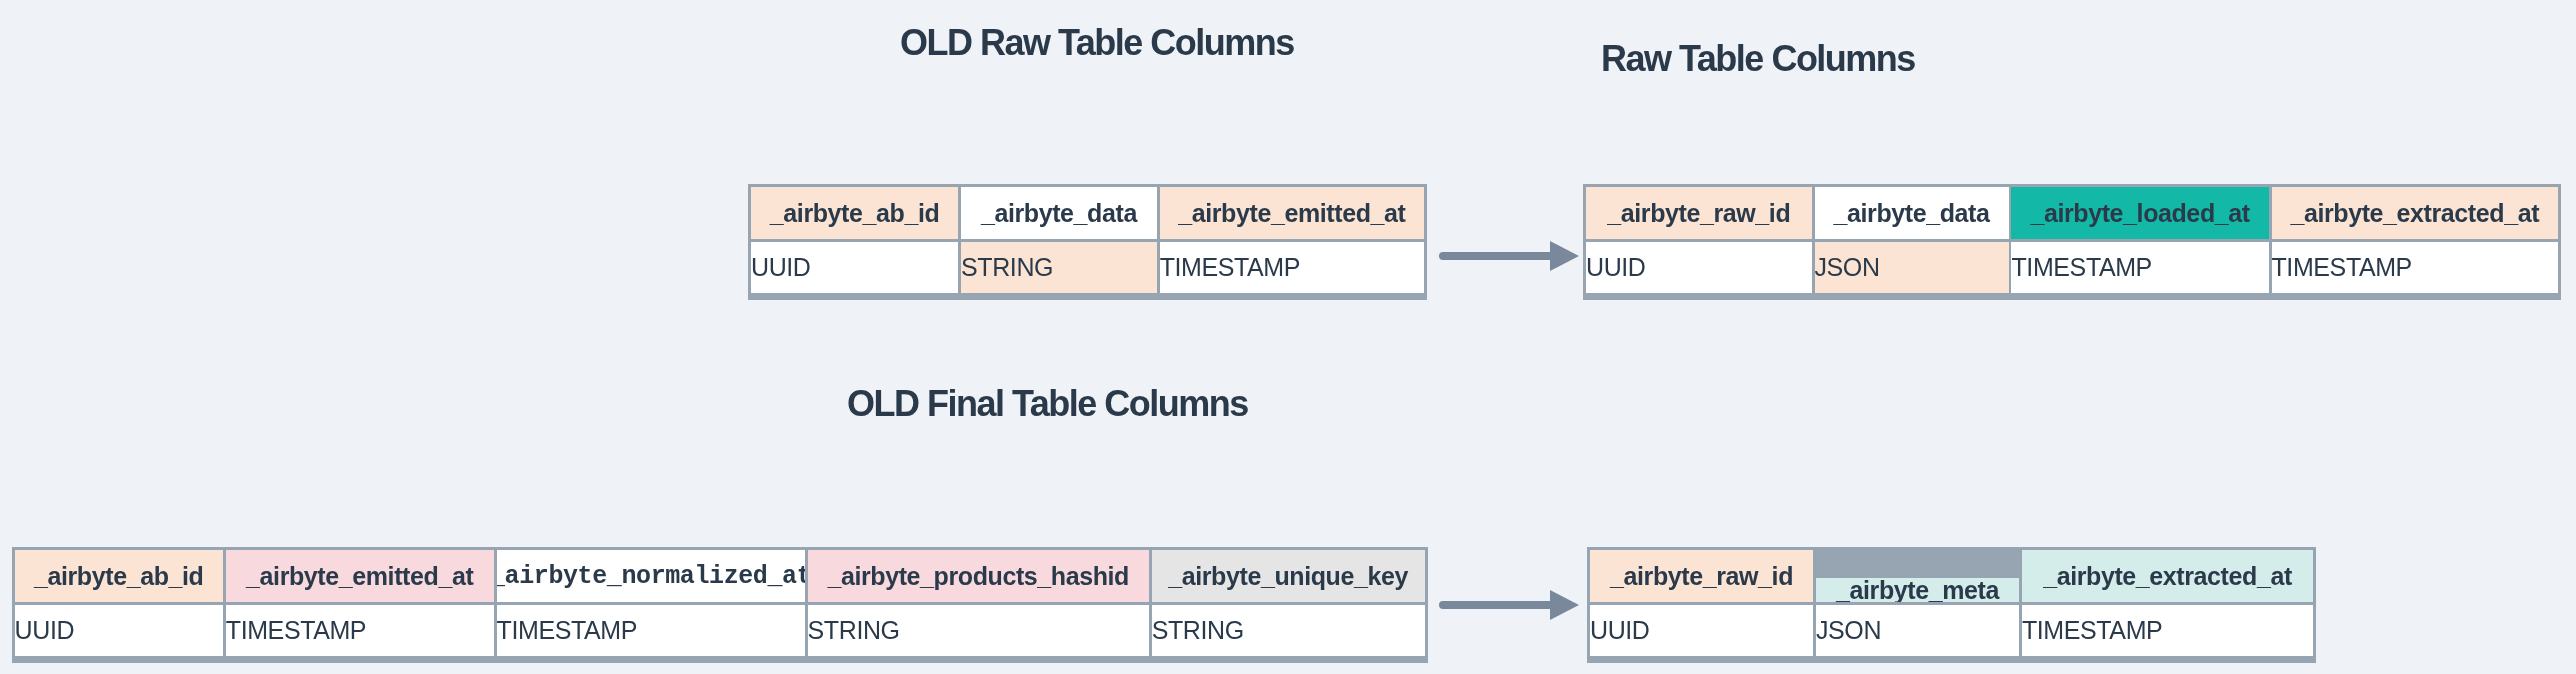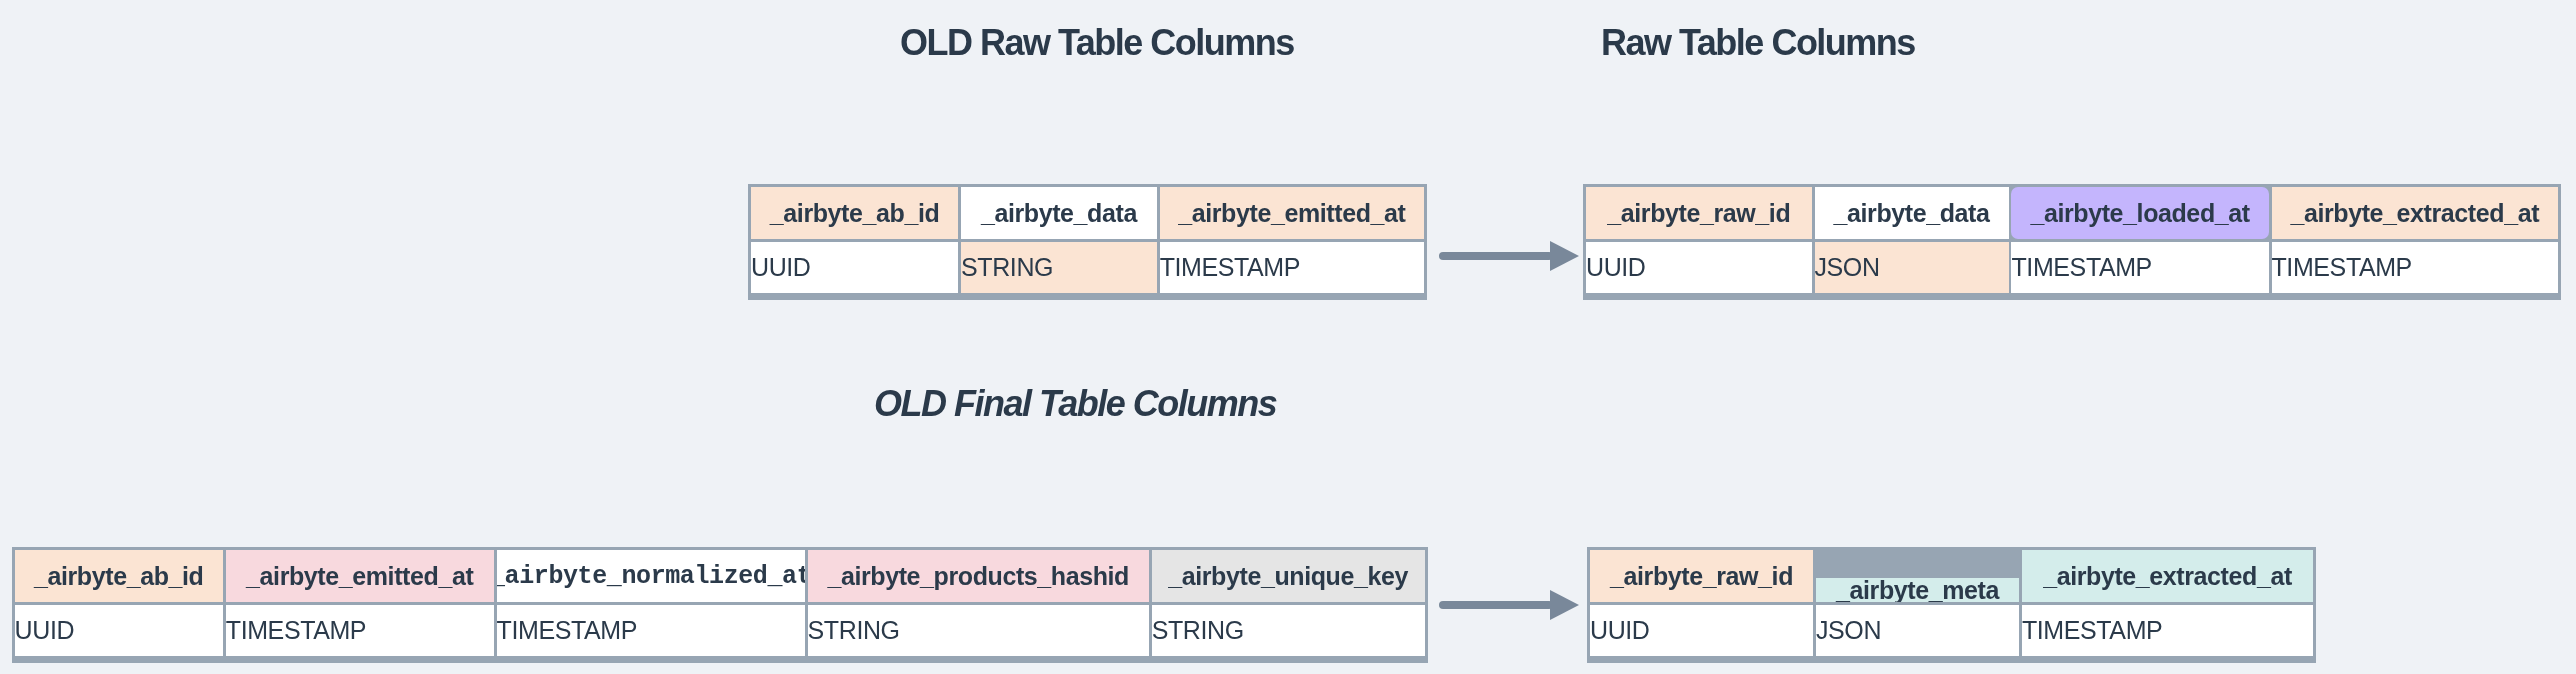--- a/index.html
+++ b/index.html
@@ -42,41 +42,41 @@
     border-top:15.3px solid transparent; border-bottom:15.3px solid transparent;
     border-left:29px solid var(--arrow);
   }
 </style>
 </head>
 <body>
 
 <div class="canvas">
 
   <div class="title" style="left:900px; top:23px;">OLD Raw Table Columns</div>
-  <div class="title" style="left:1601px; top:23px;text-align:right;">Raw Table Columns</div>
-  <div class="title" style="left:874px; top:384px;font-style:italic;">OLD Final Table Columns</div>
+  <div class="title" style="left:1601px; top:39px;text-align:right;">Raw Table Columns</div>
+  <div class="title" style="left:847px; top:384px;">OLD Final Table Columns</div>
 
   <div class="tbl" style="left:748px; top:184px; width:679px; grid-template-columns:290fr 274fr 370fr;">
     <div class="cell head" style="background: rgb(251, 228, 211);">_airbyte_ab_id</div>
     <div class="cell head" style="background: rgb(255, 255, 255);">_airbyte_data</div>
     <div class="cell head" style="background: rgb(251, 228, 211);">_airbyte_emitted_at</div>
     <div class="cell val" style="background: rgb(255, 255, 255);">UUID</div>
     <div class="cell val" style="background: rgb(251, 228, 211);">STRING</div>
     <div class="cell val" style="background: rgb(255, 255, 255);">TIMESTAMP</div>
   </div>
 
   <div class="arrow" style="left:1439px; top:240px;">
     <div class="shaft"></div>
     <div class="head"></div>
   </div>
 
   <div class="tbl" style="left:1583px; top:184px; width:978px; grid-template-columns:315fr 271fr 359fr 400fr;">
     <div class="cell head" style="background: rgb(251, 228, 211);">_airbyte_raw_id</div>
     <div class="cell head" style="background: rgb(255, 255, 255);">_airbyte_data</div>
-    <div class="cell head" style="background: #c4b5fd; border-radius: 7px;">_airbyte_loaded_at</div>
+    <div class="cell head" style="background: #14b8a6;">_airbyte_loaded_at</div>
     <div class="cell head" style="background: rgb(251, 228, 211);">_airbyte_extracted_at</div>
     <div class="cell val" style="background: rgb(255, 255, 255);">UUID</div>
     <div class="cell val" style="background: rgb(251, 228, 211);">JSON</div>
     <div class="cell val" style="background: rgb(255, 255, 255);">TIMESTAMP</div>
     <div class="cell val" style="background: rgb(255, 255, 255);">TIMESTAMP</div>
   </div>
 
   <div class="tbl" style="left:11.6px; top:547px; width:1416px; grid-template-columns:290fr 373fr 429fr 475fr 380fr;">
     <div class="cell head" style="background: rgb(251, 228, 211);">_airbyte_ab_id</div>
     <div class="cell head" style="background: rgb(248, 217, 222);">_airbyte_emitted_at</div>

